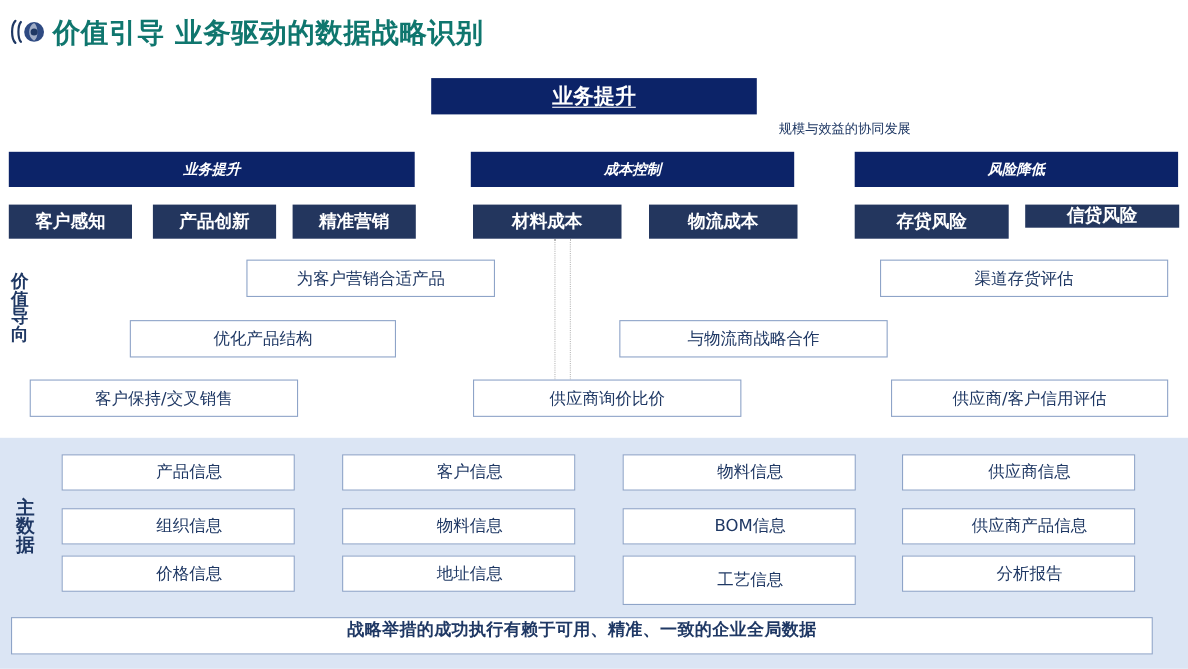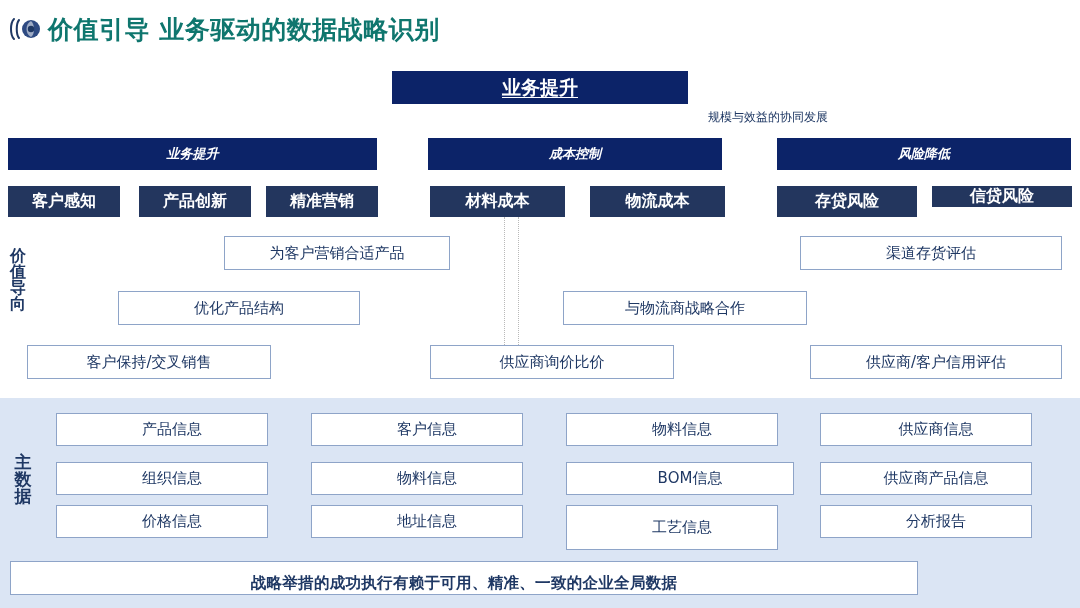--- a/index.html
+++ b/index.html
@@ -146,26 +146,26 @@
     box-sizing: border-box;
     white-space: nowrap;
     padding-left: 20px;
   }
 
   
   .banner {
     position: absolute;
     left: 10px;
     top: 561px;
-    width: 908px;
+    width: 1038px;
     height: 34px;
     background: #ffffff;
     border: 1.3px solid #8ea4c8;
     display: flex;
-    align-items: flex-end;
+    align-items: flex-start;
     justify-content: center;
     box-sizing: border-box;
   }
   .banner-text {
     font-size: 15.5px;
     font-weight: bold;
     color: #1f3864;
     letter-spacing: 0.3px;
   }
   .banner-strip {
@@ -287,21 +287,21 @@
   <div class="master-box" style="left:311px; top:462px; width:212px; height:33px;">
     <span>物料信息</span>
   </div>
   <div class="master-box" style="left:311px; top:505px; width:212px; height:33px;">
     <span>地址信息</span>
   </div>
 
   <div class="master-box" style="left:566px; top:413px; width:212px; height:33px;">
     <span>物料信息</span>
   </div>
-  <div class="master-box" style="left:566px; top:462px; width:228px; height:33px;">
+  <div class="master-box" style="left:566px; top:462px; width:212px; height:33px;">
     <span>BOM信息</span>
   </div>
   <div class="master-box" style="left:566px; top:505px; width:212px; height:45px;">
     <span>工艺信息</span>
   </div>
 
   <div class="master-box" style="left:820px; top:413px; width:212px; height:33px;">
     <span>供应商信息</span>
   </div>
   <div class="master-box" style="left:820px; top:462px; width:212px; height:33px;">

